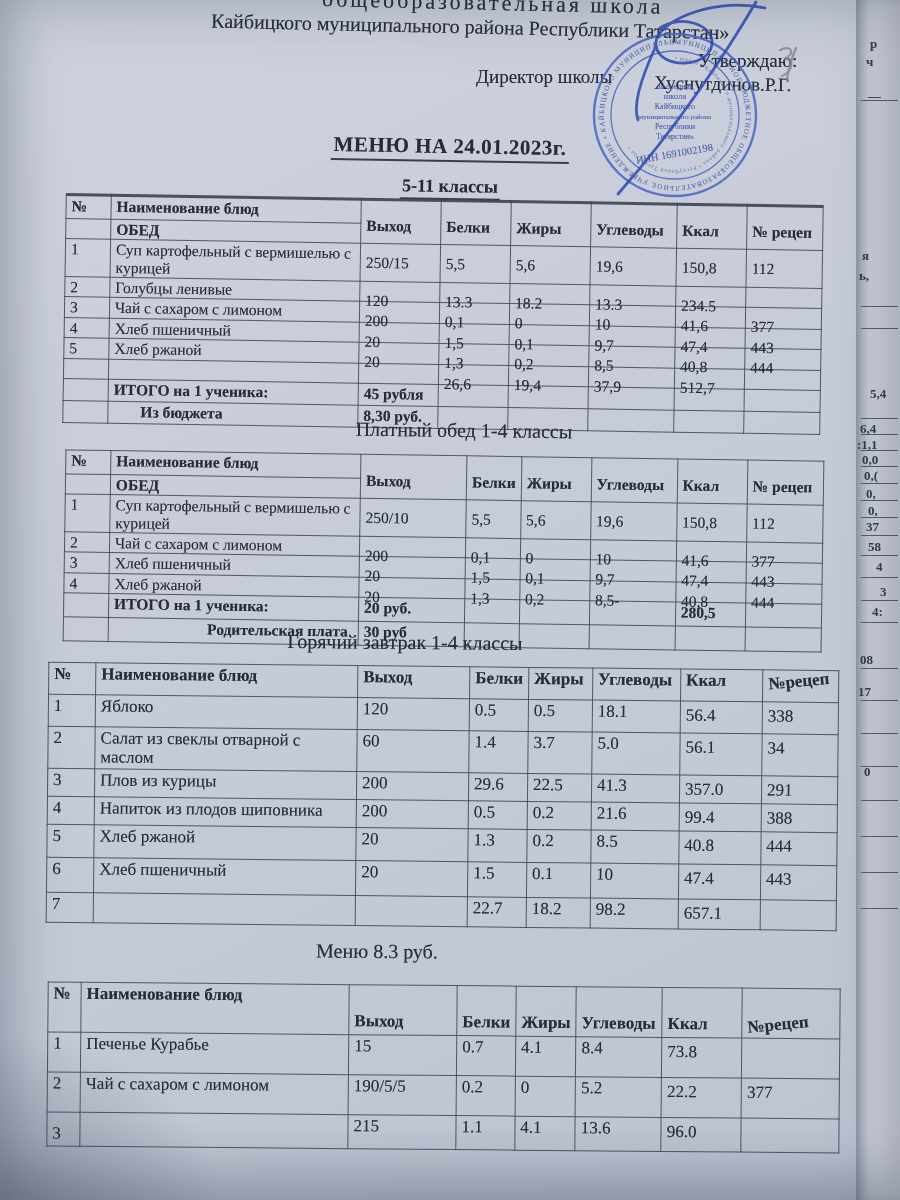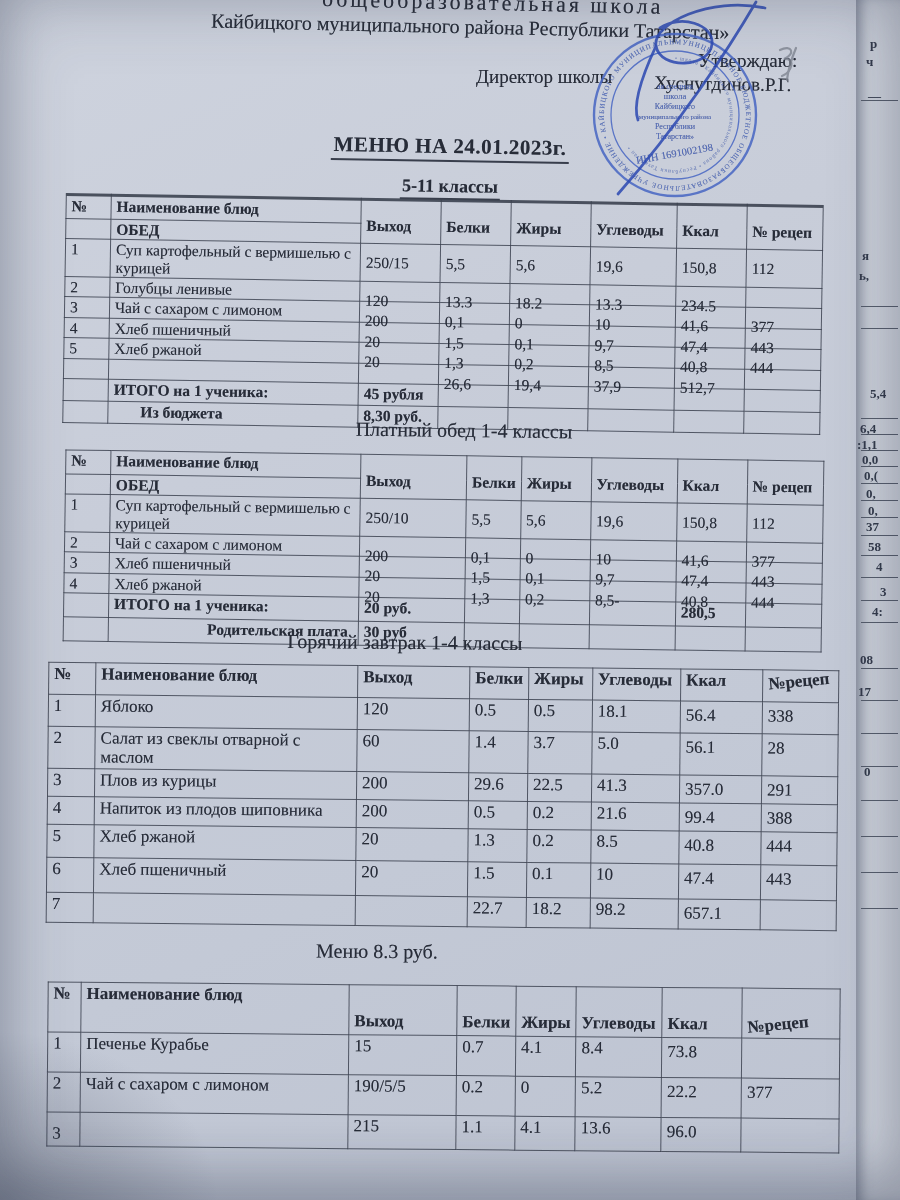--- a/index.html
+++ b/index.html
@@ -407,21 +407,21 @@
               <td><span class="vlow">338</span></td>
             </tr>
             <tr style="height: 42px;">
               <td><span>2</span></td>
               <td><span>Салат из свеклы отварной с маслом</span></td>
               <td><span>60</span></td>
               <td><span>1.4</span></td>
               <td><span>3.7</span></td>
               <td><span>5.0</span></td>
               <td><span class="vlow">56.1</span></td>
-              <td><span class="vlow">28</span></td>
+              <td><span class="vlow">34</span></td>
             </tr>
             <tr style="height: 28px;">
               <td><span>3</span></td>
               <td><span>Плов из курицы</span></td>
               <td><span>200</span></td>
               <td><span>29.6</span></td>
               <td><span>22.5</span></td>
               <td><span>41.3</span></td>
               <td><span class="vlow">357.0</span></td>
               <td><span class="vlow">291</span></td>

